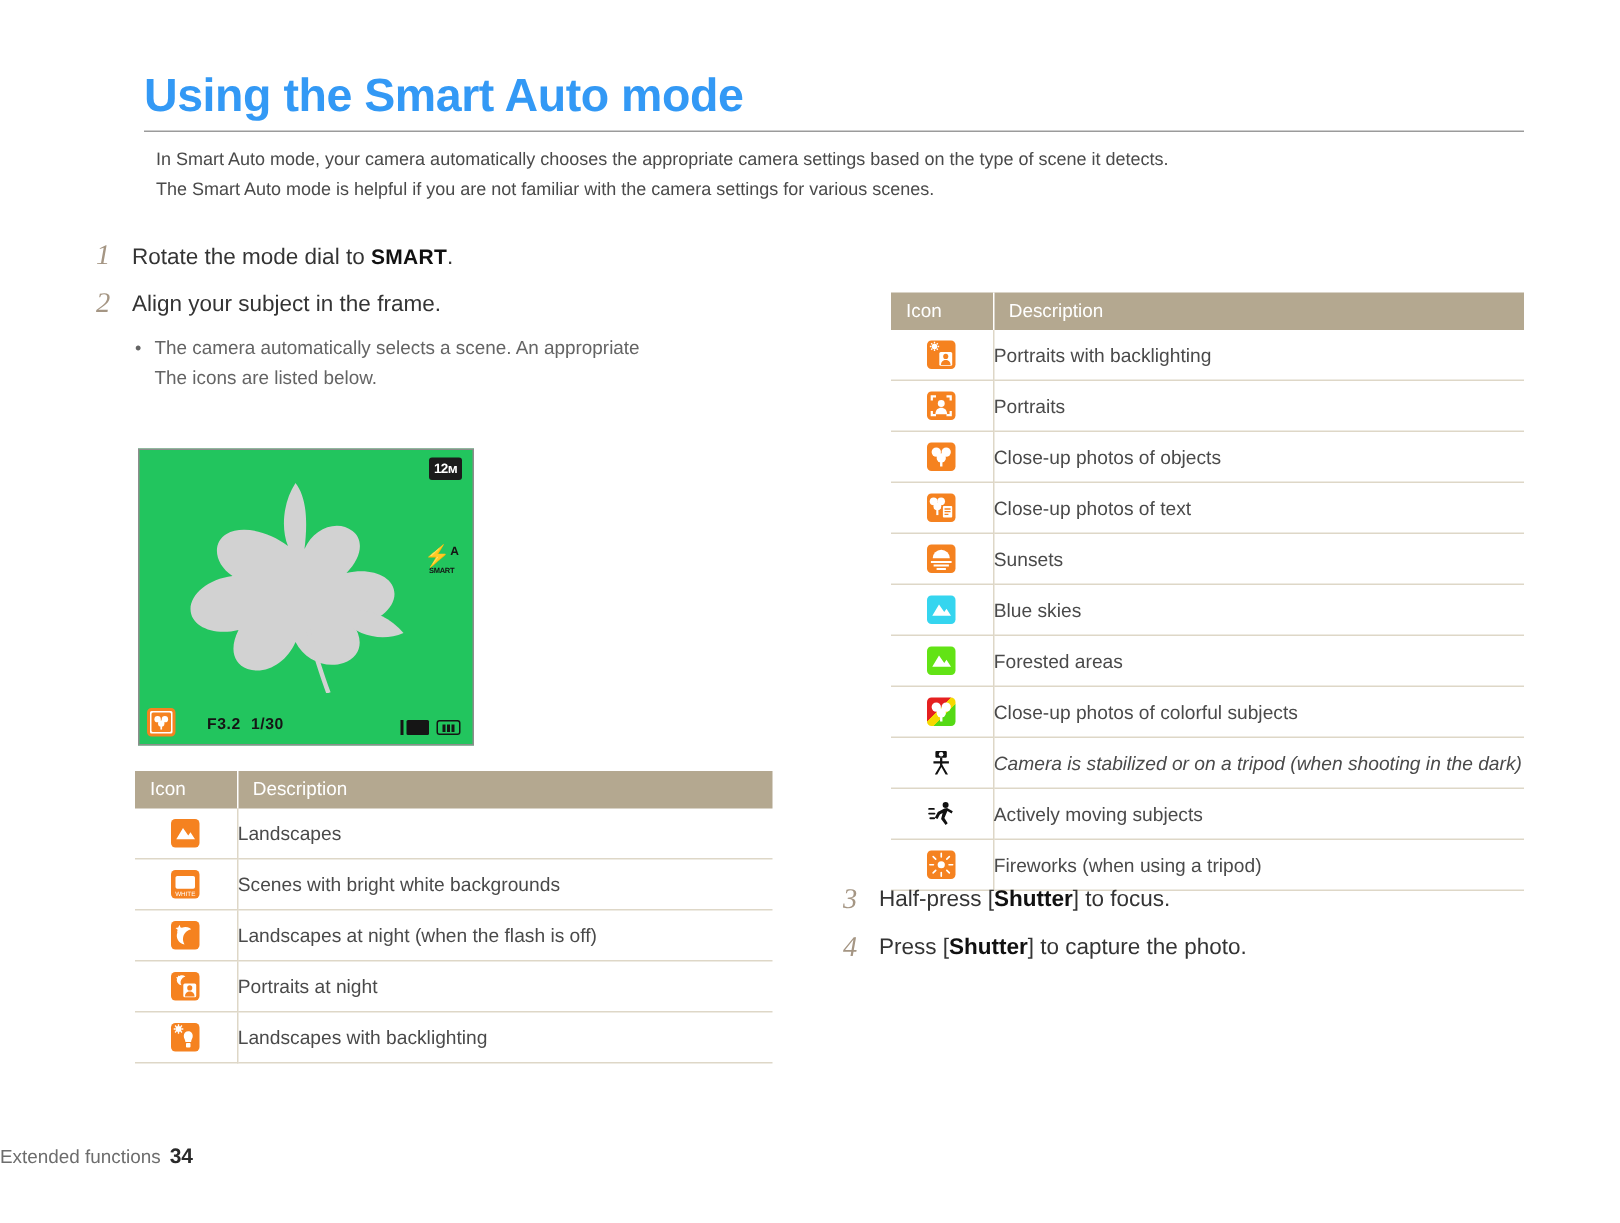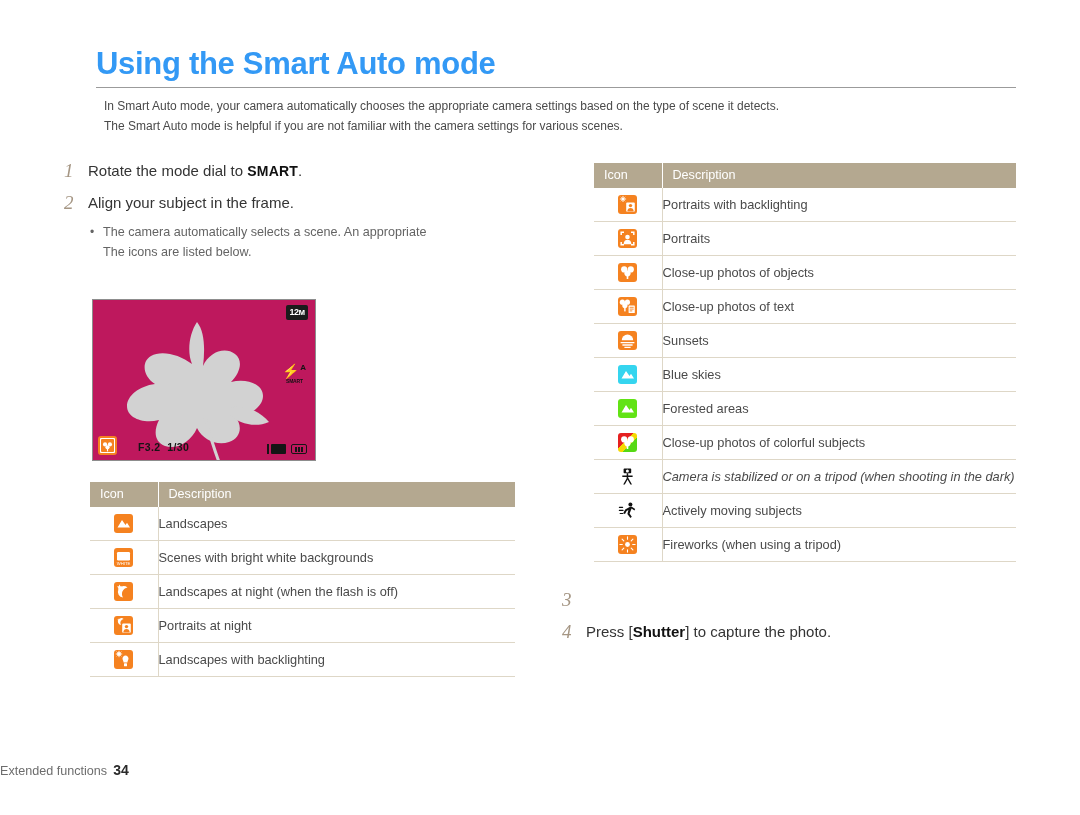--- a/index.html
+++ b/index.html
@@ -108,23 +108,23 @@
     line-height: 20px;
     color: #646464;
   }
 
   
   .cam-screen {
     position: absolute;
     left: 92px;
     top: 299px;
     width: 224px;
-    height: 162px;
+    height: 198px;
     border: 1px solid #8d8d8d;
-    background: #be185d;
+    background: #22c55e;
     box-sizing: border-box;
     overflow: hidden;
   }
   .flower-svg { position: absolute; left: 0; top: 0; }
   .osd { position: absolute; font-family: "Liberation Sans", sans-serif; }
 
   .osd-res {
     right: 7px;
     top: 5px;
     width: 22px;
@@ -212,20 +212,21 @@
     justify-content: center;
     gap: 1px;
   }
   .ind-batt i { width: 2px; height: 5px; background: #151515; display: block; }
 
   
   .tbl {
     position: absolute;
     border-collapse: collapse;
     table-layout: fixed;
+    margin-top: 32px;
   }
   .tbl-left  { left: 90px; top: 482px; width: 425px; }
   .tbl-right { left: 594px; top: 163px; width: 422px; }
 
   .tbl th {
     background: #b4a890;
     color: #ffffff;
     font-weight: normal;
     font-size: 12.6px;
     text-align: left;
@@ -599,20 +600,23 @@
             </svg>
           </span>
         </td>
         <td class="td-desc">Fireworks (when using a tripod)</td>
       </tr>
     </tbody>
   </table>
 
   <div class="step step3">
     <div class="step-num">3</div>
+    <div class="step-body">
+      <span>Half-press [</span><span class="bracket-bold">Shutter</span><span>] to focus.</span>
+    </div>
   </div>
 
   <div class="step step4">
     <div class="step-num">4</div>
     <div class="step-body">
       <span>Press [</span><span class="bracket-bold">Shutter</span><span>] to capture the photo.</span>
     </div>
   </div>
 
   <div class="footer">

